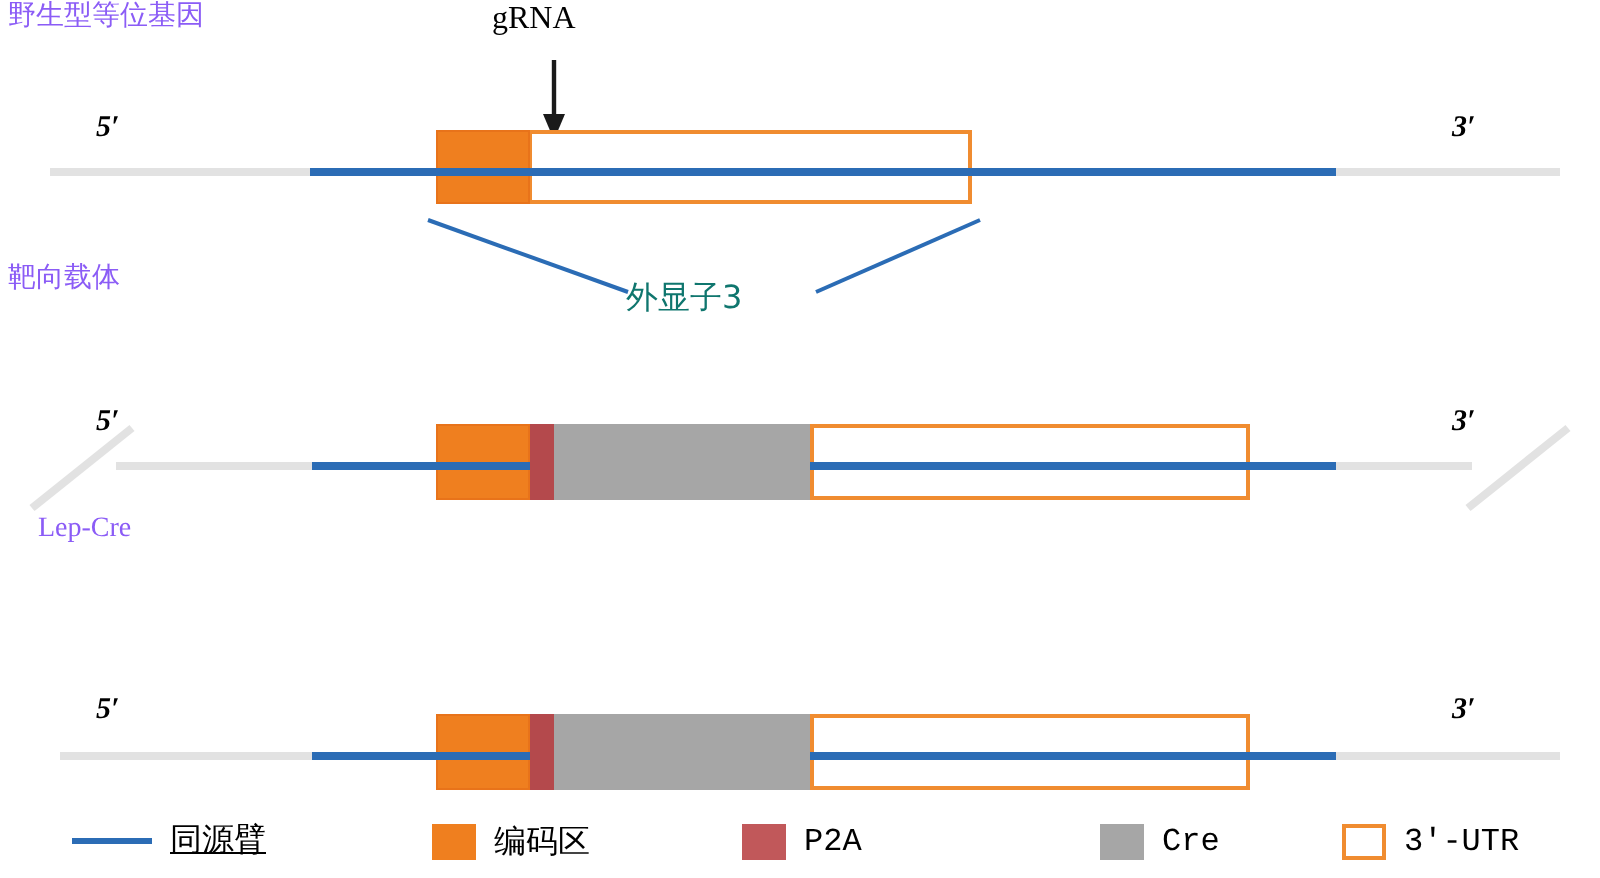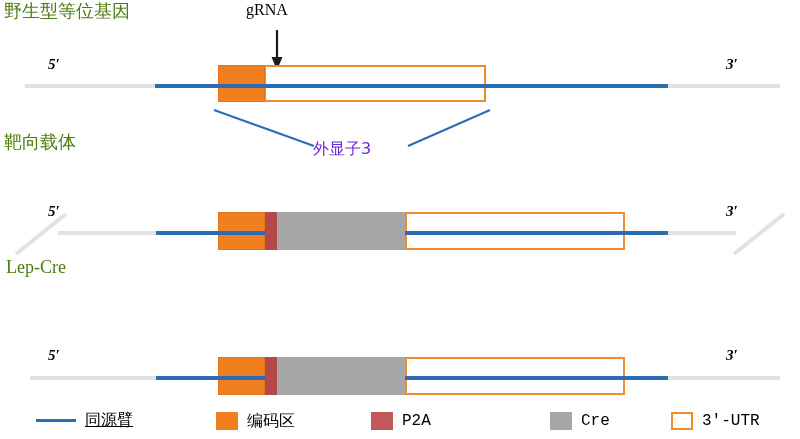--- a/index.html
+++ b/index.html
@@ -13,22 +13,22 @@
     height: 439px;
     background: #ffffff;
     font-family: "Liberation Serif", "DejaVu Serif", serif;
     overflow: hidden;
   }
 
   
   .abs { position: absolute; }
   .row-label {
     font-family: "Liberation Serif", "DejaVu Serif", serif;
-    font-size: 18px;
-    color: #4d7c0f;
+    font-size: 14px;
+    color: #8b5cf6;
     white-space: nowrap;
     line-height: 1;
   }
   .grna-label {
     font-family: "Liberation Serif", "DejaVu Serif", serif;
     font-size: 16px;
     color: #000000;
     white-space: nowrap;
     line-height: 1;
     text-align: center;
@@ -38,21 +38,21 @@
     font-style: italic;
     font-weight: bold;
     font-size: 15px;
     color: #000000;
     white-space: nowrap;
     line-height: 1;
   }
   .exon-label {
     font-family: "DejaVu Sans", "Liberation Sans", sans-serif;
     font-size: 16px;
-    color: #6d28d9;
+    color: #0f766e;
     white-space: nowrap;
     line-height: 1;
   }
   .legend-text {
     font-family: "DejaVu Sans", "Liberation Sans", sans-serif;
     font-size: 16px;
     color: #000000;
     white-space: nowrap;
     line-height: 1;
   }
@@ -163,21 +163,21 @@
   <div class="abs arm-line" style="left:156px; top:231px; width:514px;"></div>
   <div class="abs flank-line" style="left:668px; top:231px; width:68px;"></div>
 
   <div class="abs box-utr" style="left:405px; top:212px; width:220px; height:38px;"></div>
   <div class="abs box-cre" style="left:277px; top:212px; width:128px; height:38px;"></div>
   <div class="abs box-p2a" style="left:265px; top:212px; width:12px; height:38px;"></div>
   <div class="abs box-coding" style="left:218px; top:212px; width:47px; height:38px;"></div>
   <div class="abs arm-line" style="left:218px; top:231px; width:47px;"></div>
   <div class="abs arm-line" style="left:405px; top:231px; width:221px;"></div>
 
-  <div class="abs row-label" style="left:6px; top:258px;">Lep-Cre</div>
+  <div class="abs row-label" style="left:19px; top:258px;">Lep-Cre</div>
 
   <div class="abs end-label" style="left:48px; top:348px;">5′</div>
   <div class="abs end-label" style="left:726px; top:348px;">3′</div>
 
   <div class="abs flank-line" style="left:30px; top:376px; width:128px;"></div>
   <div class="abs arm-line" style="left:156px; top:376px; width:514px;"></div>
   <div class="abs flank-line" style="left:668px; top:376px; width:112px;"></div>
 
   <div class="abs box-utr" style="left:405px; top:357px; width:220px; height:38px;"></div>
   <div class="abs box-cre" style="left:277px; top:357px; width:128px; height:38px;"></div>

